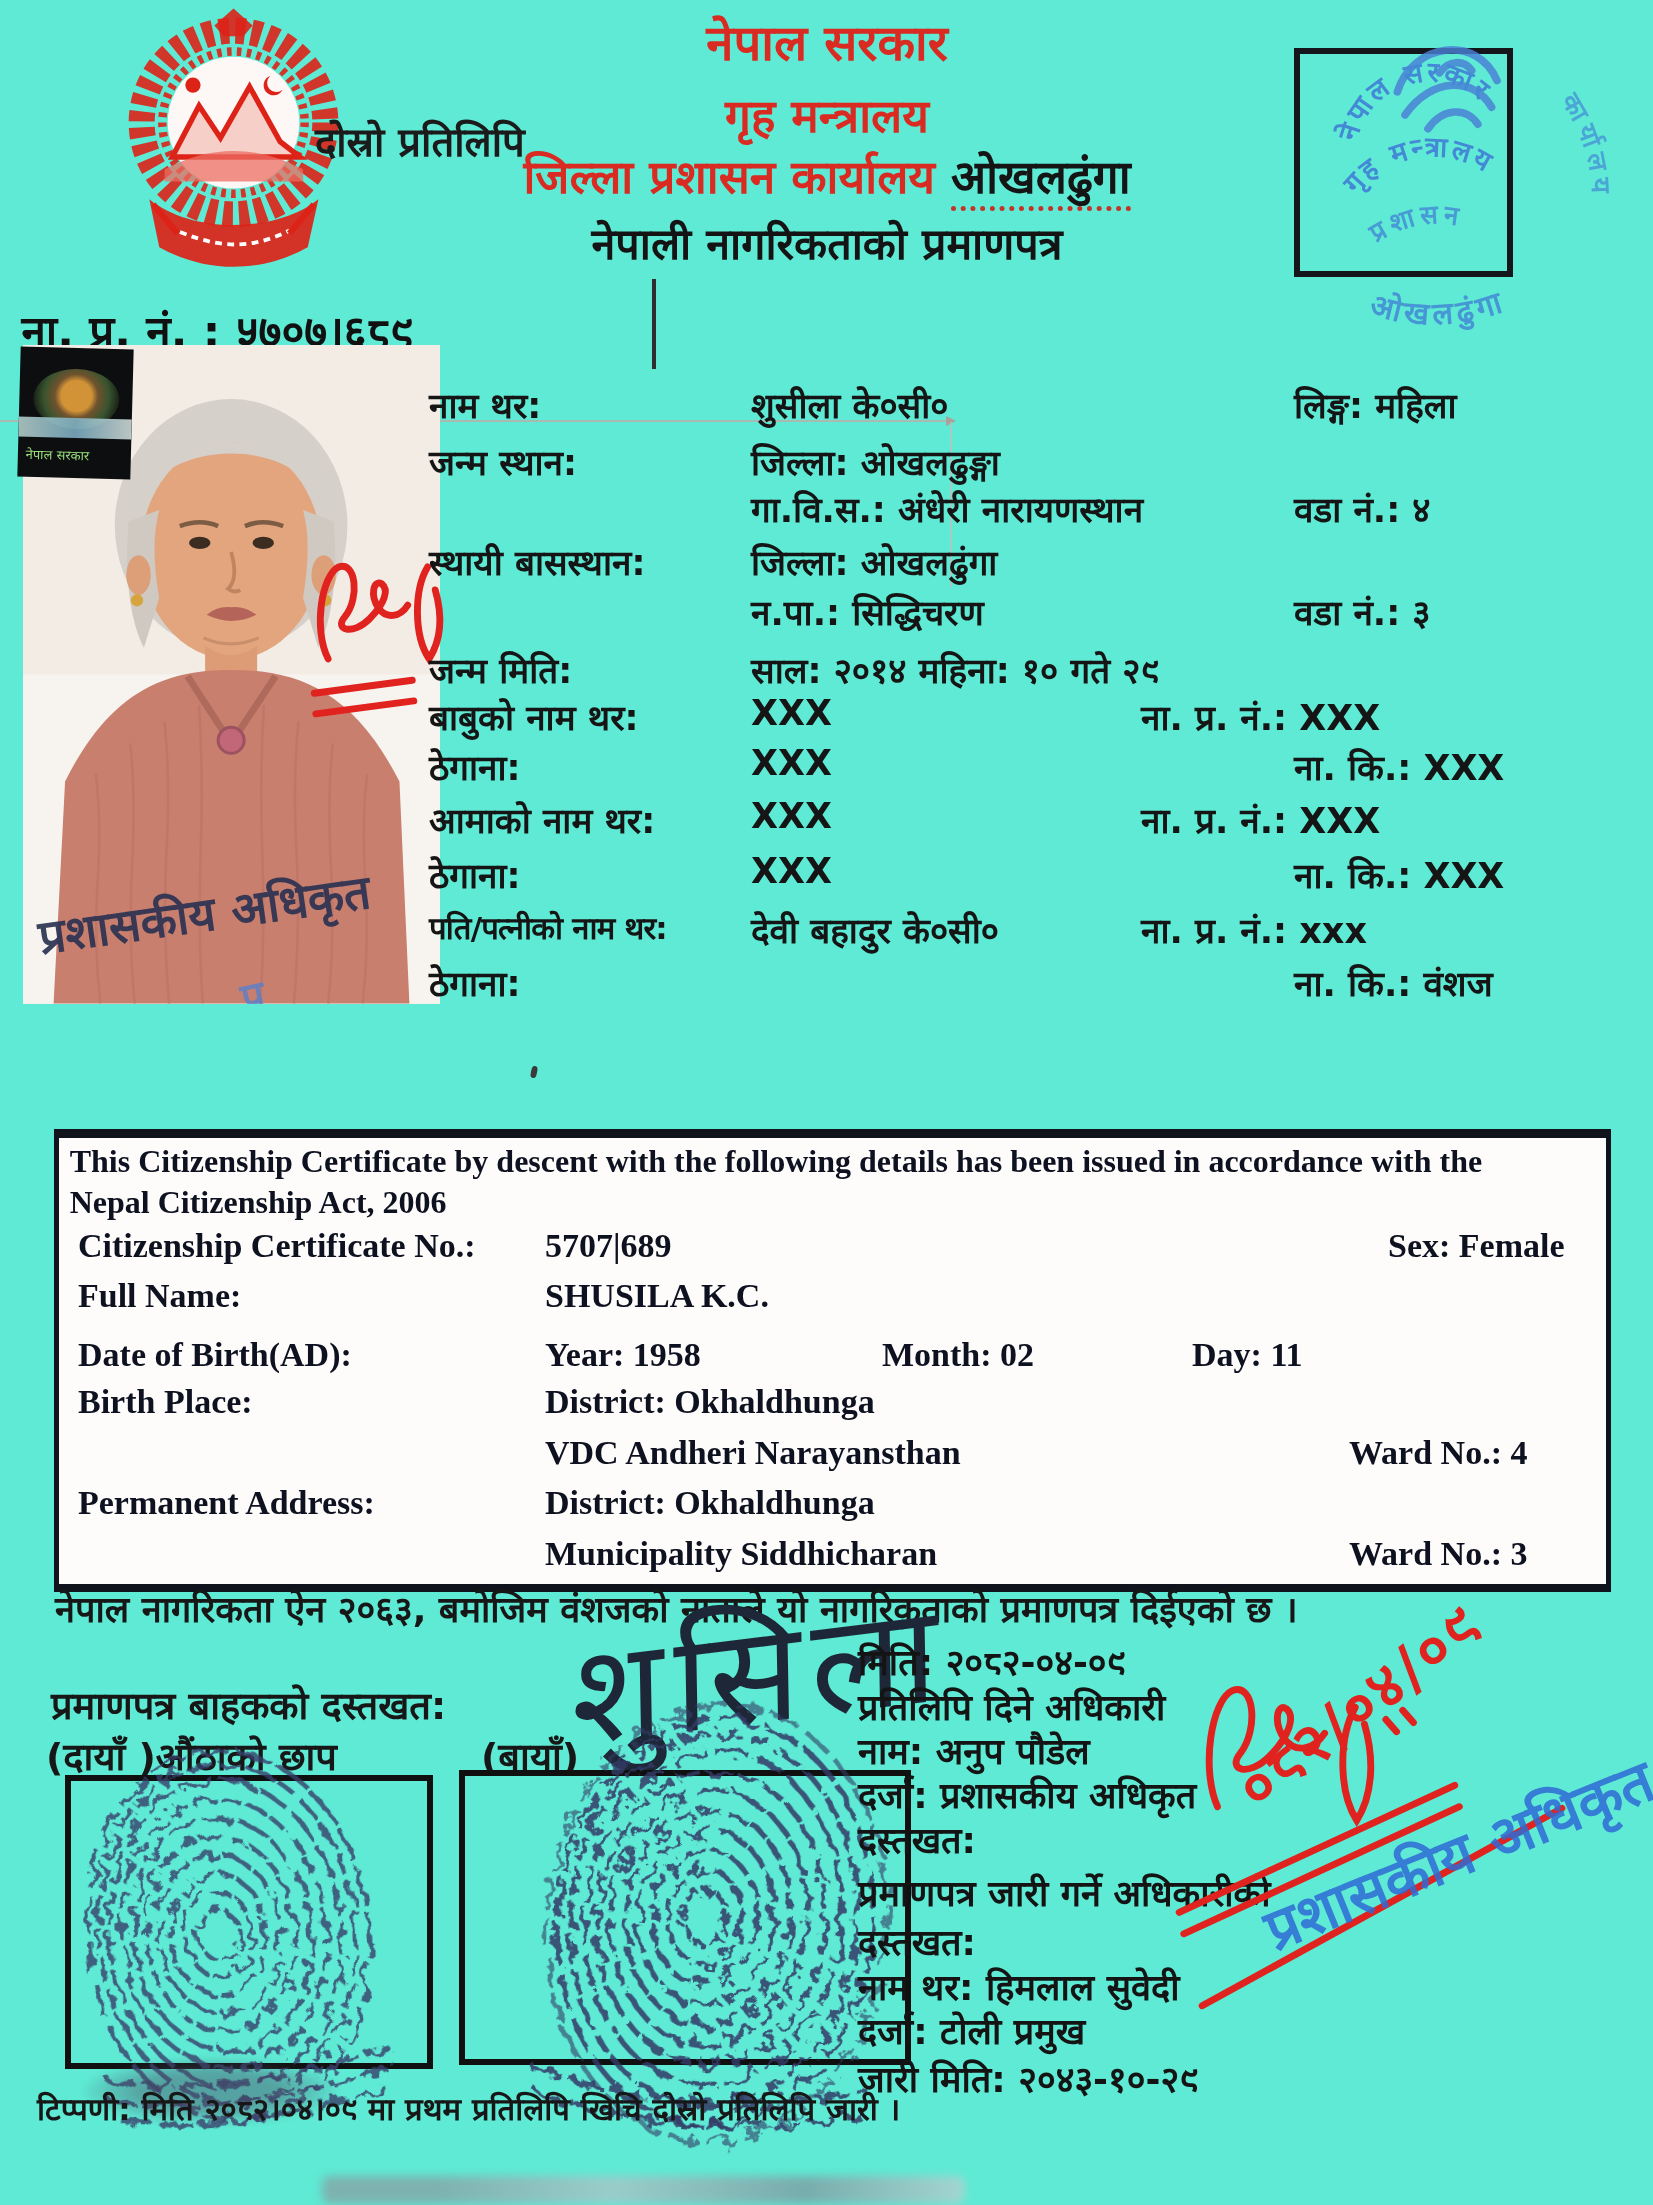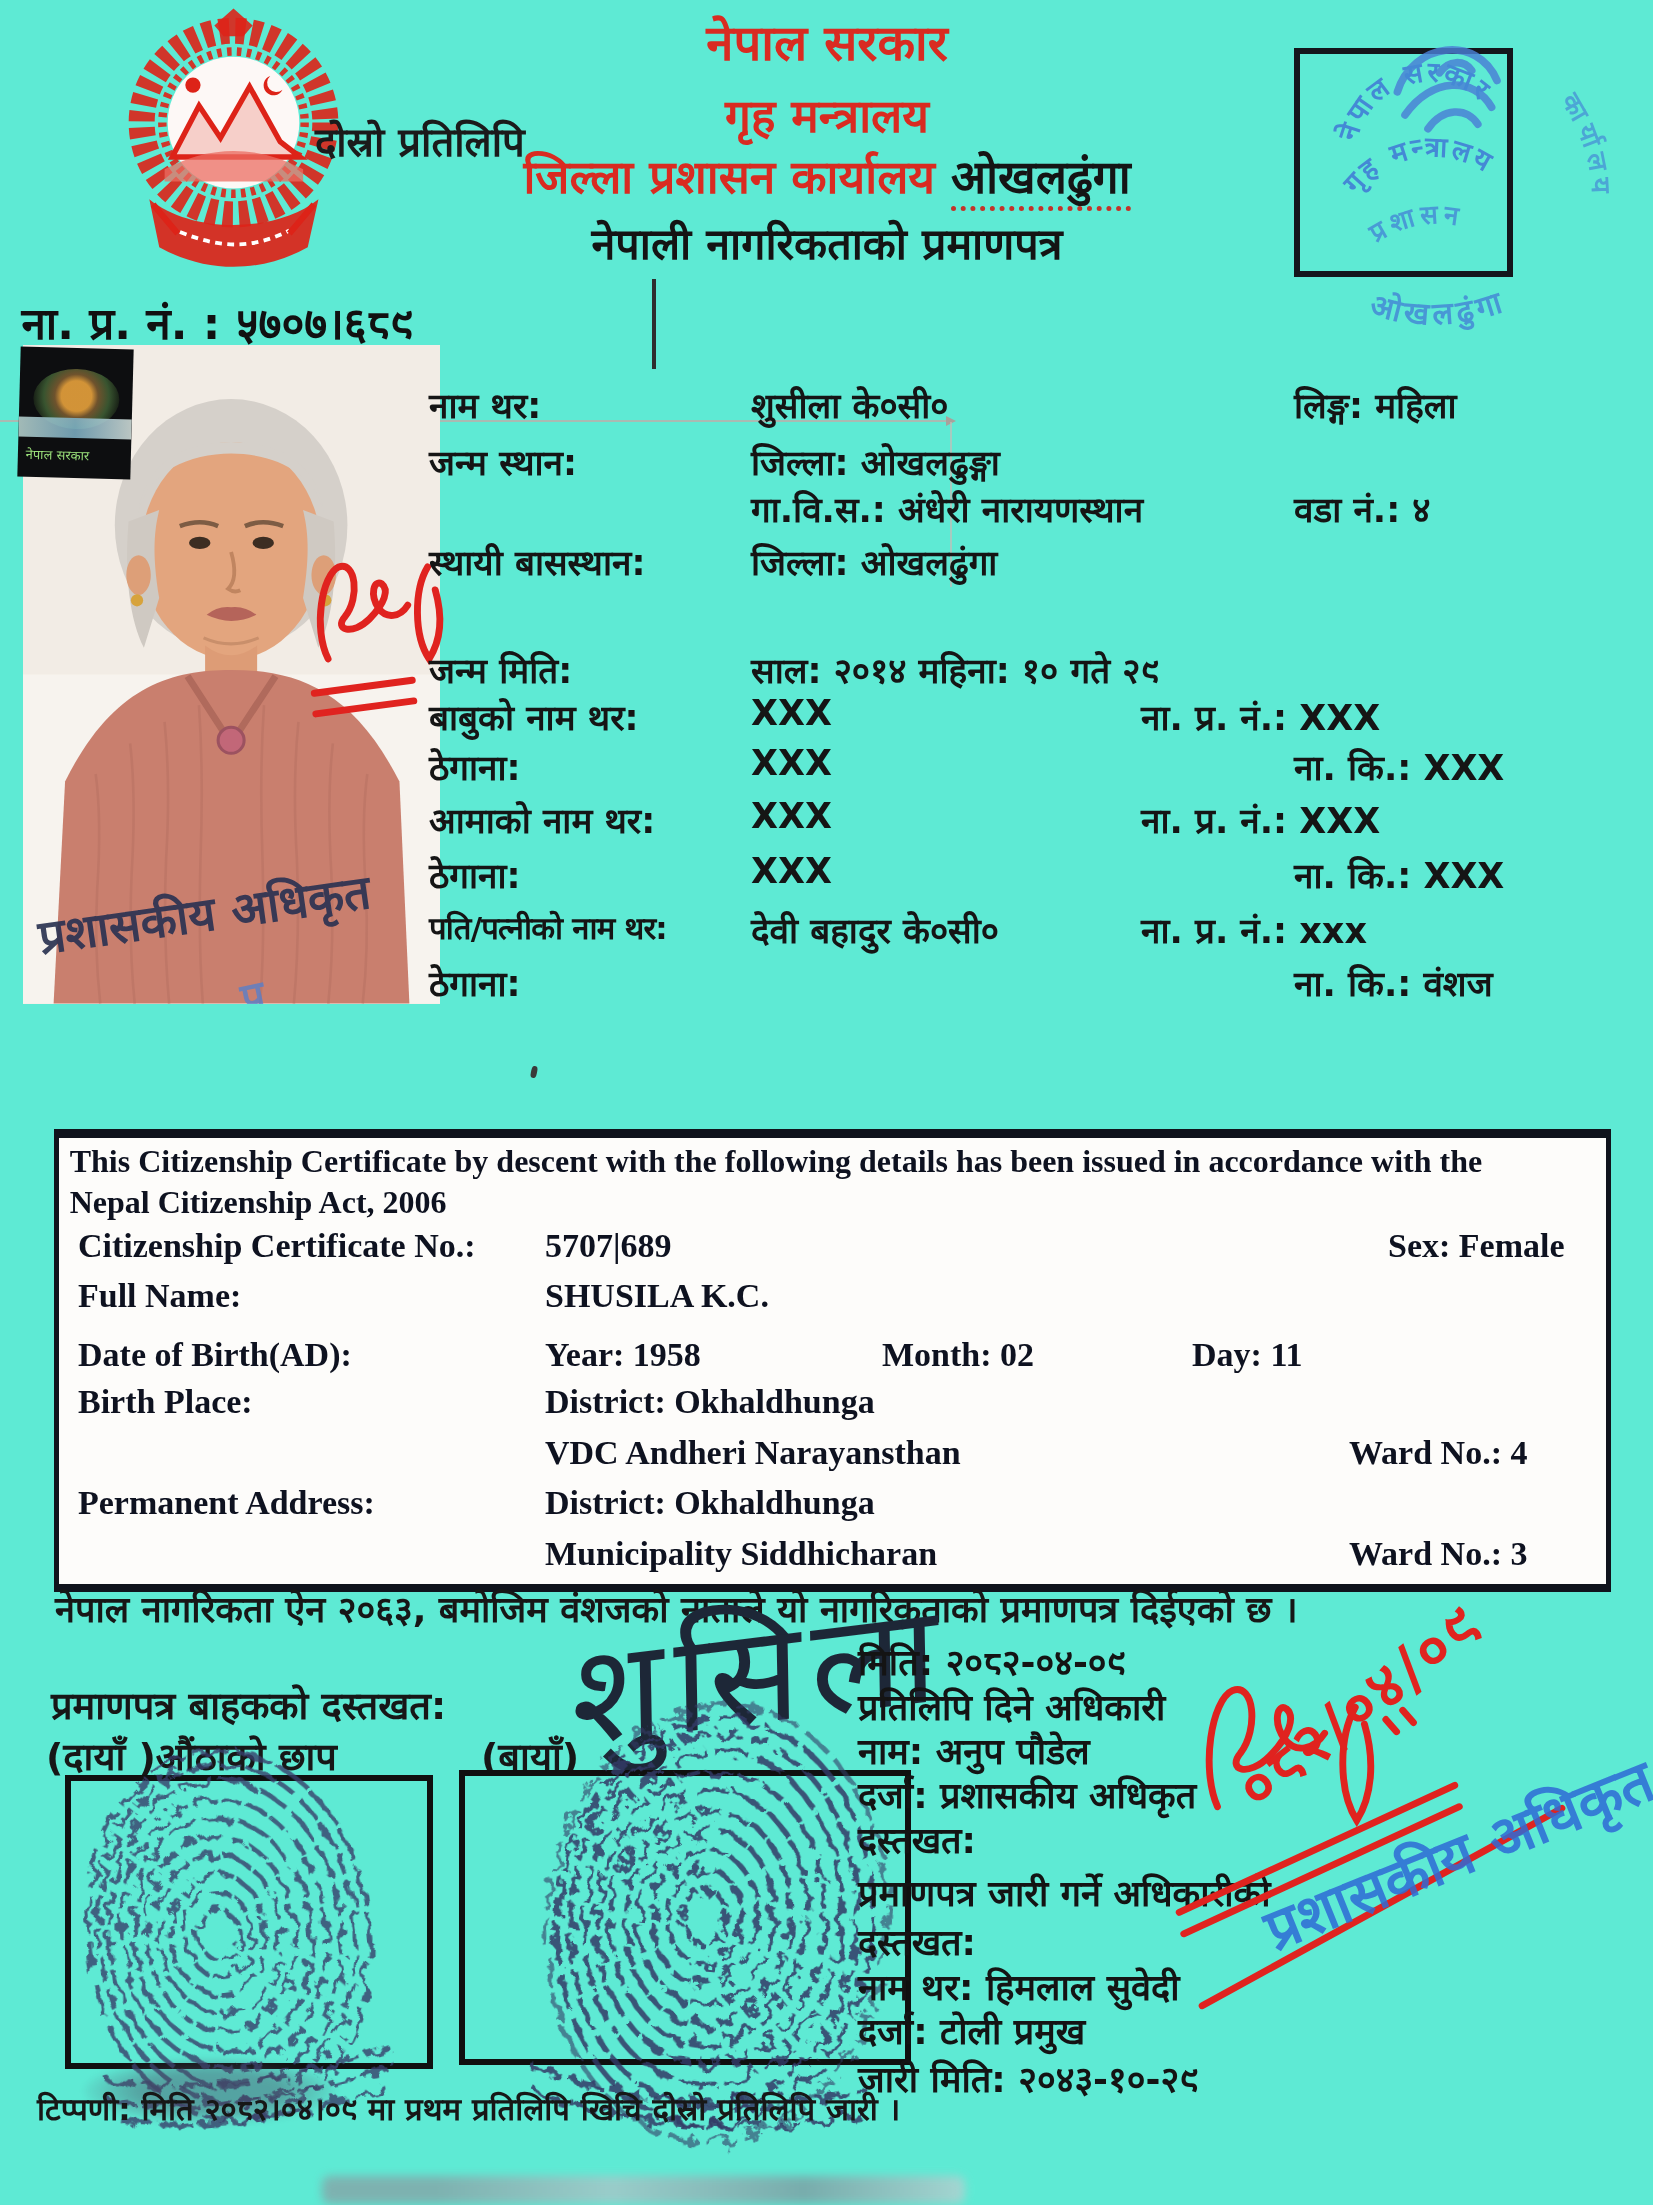--- a/index.html
+++ b/index.html
@@ -9,21 +9,21 @@
   .nowrap{white-space:nowrap;}
   
   .hline{position:absolute;left:0;width:1654px;text-align:center;font-weight:700;white-space:nowrap;}
   .red{color:#d92b21;}
   .h1{top:7.7px;font-size:49px;color:#d92b21;}
   .h2{top:83px;font-size:46px;color:#d92b21;}
   .h3{top:144px;font-size:46px;}
   .h4{top:213px;font-size:43px;color:#141414;}
   .district-ul{color:#151515;border-bottom:5.4px dotted #c3342a;padding-bottom:1.5px;}
   .copy-label{left:295px;top:113px;font-size:40px;font-weight:700;color:#1b1b1b;margin-left:20px;}
-  .certno{left:21.4px;top:292px;font-size:44px;font-weight:700;color:#111;}
+  .certno{left:21.4px;top:300px;font-size:44px;font-weight:700;color:#111;}
   
   .nrow{position:absolute;left:0;width:1654px;height:47px;}
   .nrow span{position:absolute;top:0;font-size:35px;font-weight:700;white-space:nowrap;color:#151515;}
   .nl{left:429px;} .nv{left:751px;} .nr{left:1294px;} .nr.near{left:1141px;}
   .nrow10 .nl{font-size:31px;letter-spacing:-0.8px;}
   
   #engbox{position:absolute;left:54px;top:1129px;width:1547px;height:446px;background:#fdfcfa;
           border:5.4px solid #10131c;border-top-width:9.2px;border-bottom-width:8.4px;
           font-family:"Liberation Serif",serif;font-weight:700;color:#0e1220;}
   .erow{position:absolute;white-space:nowrap;font-size:34px;}
@@ -197,20 +197,24 @@
     <span class="nv">जिल्ला: ओखलढुङ्गा</span>
   </div>
   <div class="nrow" style="top:485px">
     <span class="nv">गा.वि.स.: अंधेरी नारायणस्थान</span>
     <span class="nr">वडा नं.: ४</span>
   </div>
   <div class="nrow" style="top:538px">
     <span class="nl">स्थायी बासस्थान:</span>
     <span class="nv">जिल्ला: ओखलढुंगा</span>
   </div>
+  <div class="nrow" style="top:588px">
+    <span class="nv">न.पा.: सिद्धिचरण</span>
+    <span class="nr">वडा नं.: ३</span>
+  </div>
   <div class="nrow" style="top:646px">
     <span class="nl">जन्म मिति:</span>
     <span class="nv">साल: २०१४  महिना: १०  गते २९</span>
   </div>
   <div class="nrow" style="top:693px">
     <span class="nl">बाबुको नाम थर:</span>
     <span class="nv">XXX</span>
     <span class="nr near">ना. प्र. नं.: XXX</span>
   </div>
   <div class="nrow" style="top:743px">

